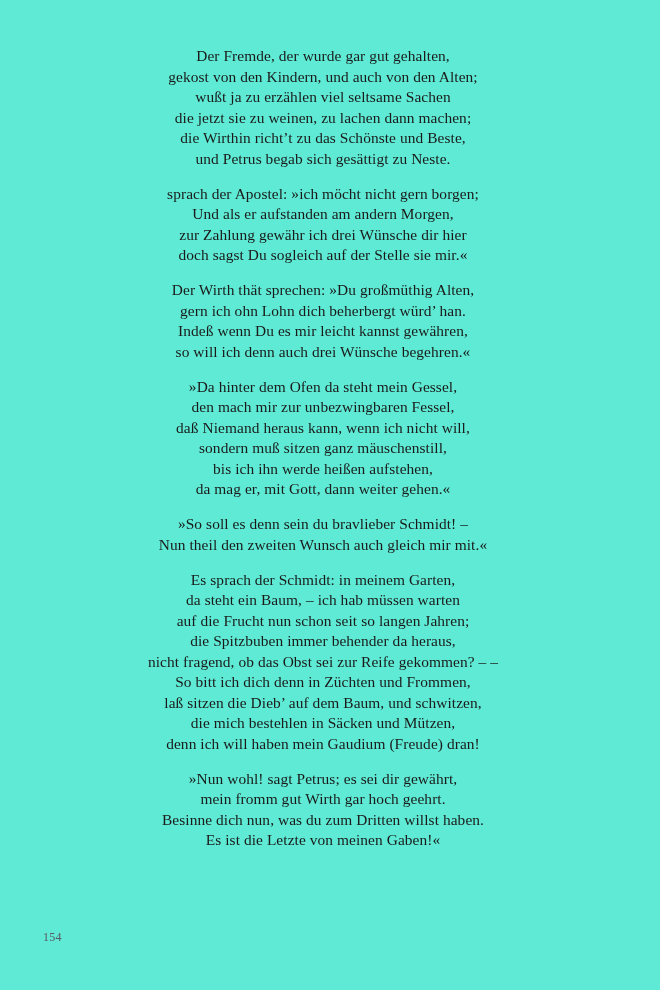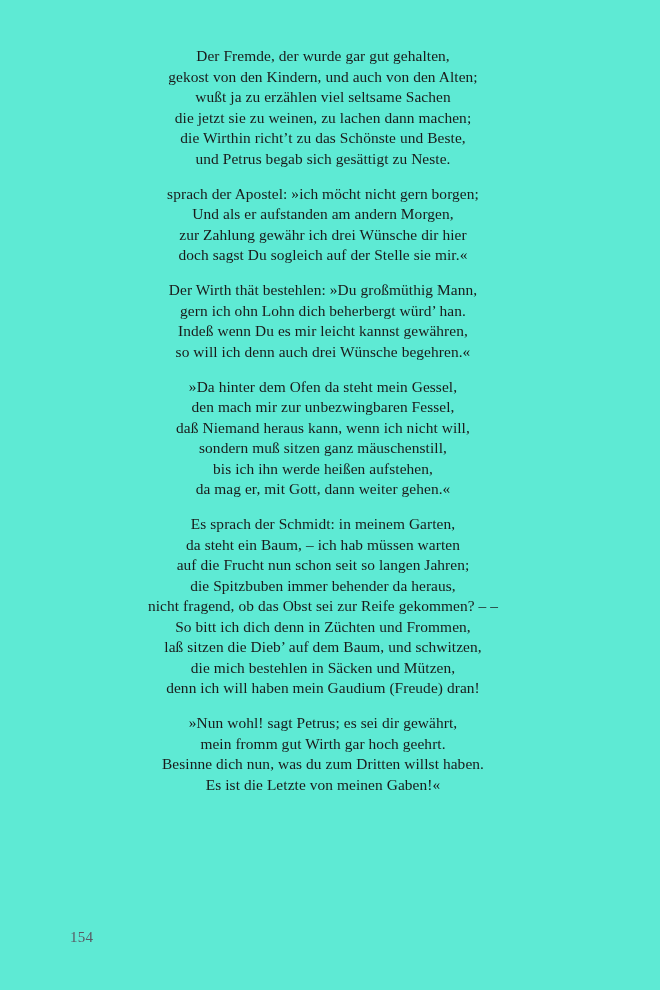--- a/index.html
+++ b/index.html
@@ -52,23 +52,23 @@
     font-size: 15.4px;
     line-height: 20.5px;
     letter-spacing: 0.08px;
     white-space: pre;
     font-variant-ligatures: common-ligatures;
   }
 
   
   .folio {
     position: absolute;
-    left: 70px;
+    left: 43px;
     top: 931px;
-    font-size: 15px;
+    font-size: 12px;
     line-height: 13px;
     color: #5a5a64;
     letter-spacing: 0.2px;
   }
 </style>
 </head>
 <body>
 
 <div class="page">
 
@@ -84,35 +84,39 @@
     </div>
 
     <div class="stanza">
       <span class="line">sprach der Apostel: »ich möcht nicht gern borgen;</span>
       <span class="line">Und als er aufstanden am andern Morgen,</span>
       <span class="line">zur Zahlung gewähr ich drei Wünsche dir hier</span>
       <span class="line">doch sagst Du sogleich auf der Stelle sie mir.«</span>
     </div>
 
     <div class="stanza">
-      <span class="line">Der Wirth thät bestehlen: »Du großmüthig Mann,</span>
+      <span class="line">Der Wirth thät sprechen: »Du großmüthig Alten,</span>
       <span class="line">gern ich ohn Lohn dich beherbergt würd’ han.</span>
       <span class="line">Indeß wenn Du es mir leicht kannst gewähren,</span>
       <span class="line">so will ich denn auch drei Wünsche begehren.«</span>
     </div>
 
     <div class="stanza">
       <span class="line">»Da hinter dem Ofen da steht mein Gessel,</span>
       <span class="line">den mach mir zur unbezwingbaren Fessel,</span>
       <span class="line">daß Niemand heraus kann, wenn ich nicht will,</span>
       <span class="line">sondern muß sitzen ganz mäuschenstill,</span>
       <span class="line">bis ich ihn werde heißen aufstehen,</span>
       <span class="line">da mag er, mit Gott, dann weiter gehen.«</span>
     </div>
 
+    <div class="stanza">
+      <span class="line">»So soll es denn sein du bravlieber Schmidt! –</span>
+      <span class="line">Nun theil den zweiten Wunsch auch gleich mir mit.«</span>
+    </div>
 
     <div class="stanza">
       <span class="line">Es sprach der Schmidt: in meinem Garten,</span>
       <span class="line">da steht ein Baum, – ich hab müssen warten</span>
       <span class="line">auf die Frucht nun schon seit so langen Jahren;</span>
       <span class="line">die Spitzbuben immer behender da heraus,</span>
       <span class="line">nicht fragend, ob das Obst sei zur Reife gekommen? – –</span>
       <span class="line">So bitt ich dich denn in Züchten und Frommen,</span>
       <span class="line">laß sitzen die Dieb’ auf dem Baum, und schwitzen,</span>
       <span class="line">die mich bestehlen in Säcken und Mützen,</span>

